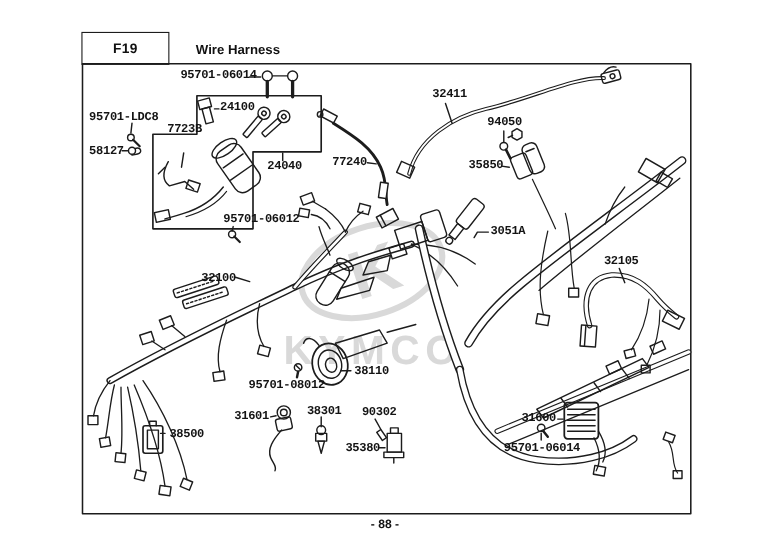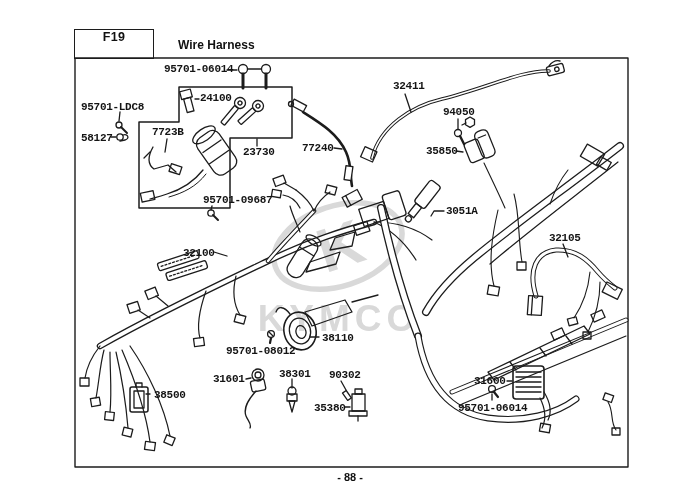--- a/index.html
+++ b/index.html
@@ -1,20 +1,20 @@
 <!DOCTYPE html>
 <html><head>
 <meta charset="utf-8">
 <style>
   html,body{margin:0;padding:0;background:#fff;}
   .page{position:relative;width:700px;height:495px;background:#fff;overflow:hidden;
         font-family:"Liberation Sans",sans-serif;}
   .art{position:absolute;left:0;top:0;}
   .f19-box{position:absolute;left:74px;top:29px;width:78px;height:28px;
-           border:1.5px solid #1c1c1c;display:flex;align-items:flex-start;justify-content:center;
+           border:1.5px solid #1c1c1c;display:flex;align-items:center;justify-content:center;
            font-weight:bold;font-size:12.5px;color:#111;letter-spacing:.3px;}
   .hdr-title{position:absolute;left:178px;top:38px;font-weight:bold;font-size:12px;color:#111;}
   .lbl{position:absolute;font-weight:bold;font-size:11px;letter-spacing:-0.3px;
        color:#141414;white-space:nowrap;font-family:Liberation Mono, monospace;}
   .footer{position:absolute;left:0;width:700px;top:471px;text-align:center;
           font-weight:bold;font-size:11px;color:#111;}
 </style>
 </head>
 <body>
 
@@ -340,28 +340,28 @@
 
   <div class="f19-box">
     <span>F19</span>
   </div>
   <div class="hdr-title">Wire Harness</div>
 
   <div class="lbl" style="left:164px;top:63px">95701-06014</div>
   <div class="lbl" style="left:200px;top:92px">24100</div>
   <div class="lbl" style="left:81px;top:101px">95701-LDC8</div>
   <div class="lbl" style="left:81px;top:132px">58127</div>
-  <div class="lbl" style="left:152px;top:126px">7723B</div>
-  <div class="lbl" style="left:243px;top:146px">23730</div>
+  <div class="lbl" style="left:152px;top:112px">7723B</div>
+  <div class="lbl" style="left:243px;top:146px">24040</div>
   <div class="lbl" style="left:302px;top:142px">77240</div>
   <div class="lbl" style="left:393px;top:80px">32411</div>
   <div class="lbl" style="left:443px;top:106px">94050</div>
   <div class="lbl" style="left:426px;top:145px">35850</div>
   <div class="lbl" style="left:446px;top:205px">3051A</div>
-  <div class="lbl" style="left:203px;top:194px">95701-09687</div>
+  <div class="lbl" style="left:203px;top:194px">95701-06012</div>
   <div class="lbl" style="left:183px;top:247px">32100</div>
   <div class="lbl" style="left:549px;top:232px">32105</div>
   <div class="lbl" style="left:322px;top:332px">38110</div>
   <div class="lbl" style="left:226px;top:345px">95701-08012</div>
   <div class="lbl" style="left:213px;top:373px">31601</div>
   <div class="lbl" style="left:154px;top:389px">38500</div>
   <div class="lbl" style="left:279px;top:368px">38301</div>
   <div class="lbl" style="left:329px;top:369px">90302</div>
   <div class="lbl" style="left:314px;top:402px">35380</div>
   <div class="lbl" style="left:474px;top:375px">31600</div>

